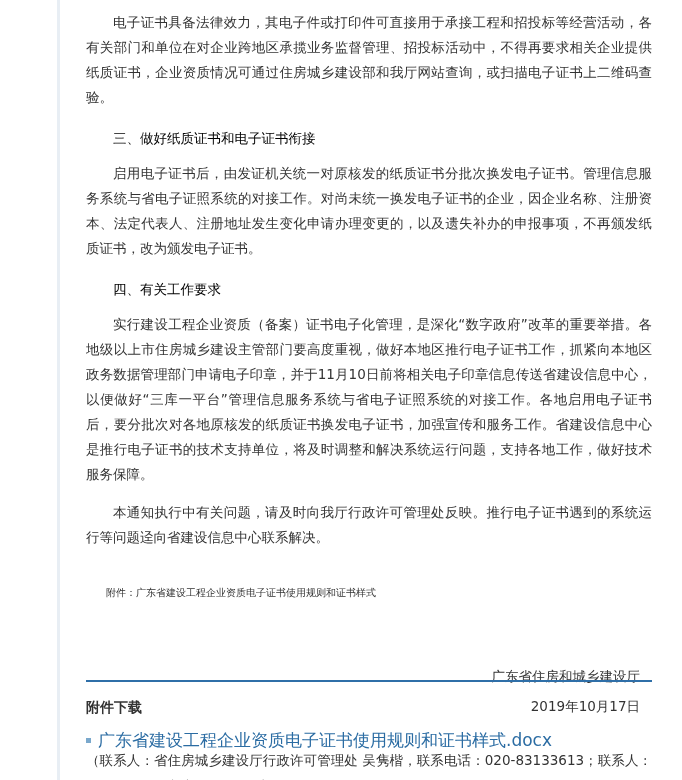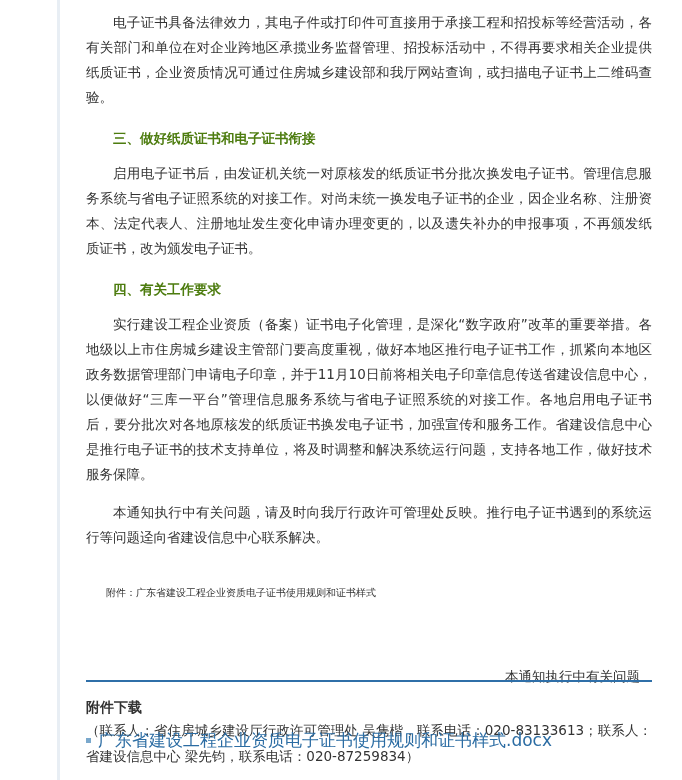--- a/index.html
+++ b/index.html
@@ -43,23 +43,23 @@
     text-indent: 2em;
     color: #333333;
   }
   p.body-text:first-child {
     margin-top: 10px;
   }
   h3.section-head {
     margin: 16px 0 10px 0;
     font-size: 13.5px;
     line-height: 25px;
-    font-weight: bold;
+    font-weight: normal;
     text-indent: 2em;
-    color: #4d7c0f;
+    color: #000000;
   }
   p.attachment-line {
     margin: 30px 0 0 0;
     font-size: 10px;
     line-height: 25px;
     text-indent: 2em;
     color: #333333;
   }
   .sign-block {
     margin-top: 56px;
@@ -132,21 +132,22 @@
     <h3 class="section-head">三、做好纸质证书和电子证书衔接</h3>
     <p class="body-text">启用电子证书后，由发证机关统一对原核发的纸质证书分批次换发电子证书。管理信息服务系统与省电子证照系统的对接工作。对尚未统一换发电子证书的企业，因企业名称、注册资本、法定代表人、注册地址发生变化申请办理变更的，以及遗失补办的申报事项，不再颁发纸质证书，改为颁发电子证书。</p>
 
     <h3 class="section-head">四、有关工作要求</h3>
     <p class="body-text">实行建设工程企业资质（备案）证书电子化管理，是深化“数字政府”改革的重要举措。各地级以上市住房城乡建设主管部门要高度重视，做好本地区推行电子证书工作，抓紧向本地区政务数据管理部门申请电子印章，并于11月10日前将相关电子印章信息传送省建设信息中心，以便做好“三库一平台”管理信息服务系统与省电子证照系统的对接工作。各地启用电子证书后，要分批次对各地原核发的纸质证书换发电子证书，加强宣传和服务工作。省建设信息中心是推行电子证书的技术支持单位，将及时调整和解决系统运行问题，支持各地工作，做好技术服务保障。</p>
     <p class="body-text">本通知执行中有关问题，请及时向我厅行政许可管理处反映。推行电子证书遇到的系统运行等问题迳向省建设信息中心联系解决。</p>
 
     <p class="attachment-line">附件：广东省建设工程企业资质电子证书使用规则和证书样式</p>
 
     <div class="sign-block">
-      <div>本通知执行中有关问题</div>
+      <div>广东省住房和城乡建设厅</div>
+      <div>2019年10月17日</div>
     </div>
 
     <p class="contact-note">（联系人：省住房城乡建设厅行政许可管理处 吴隽楷，联系电话：020-83133613；联系人：省建设信息中心 梁先钧，联系电话：020-87259834）</p>
 
   </div>
 
   <div class="attach-section">
     <div class="attach-divider"></div>
     <div class="attach-title">附件下载</div>
     <div class="attach-item">

